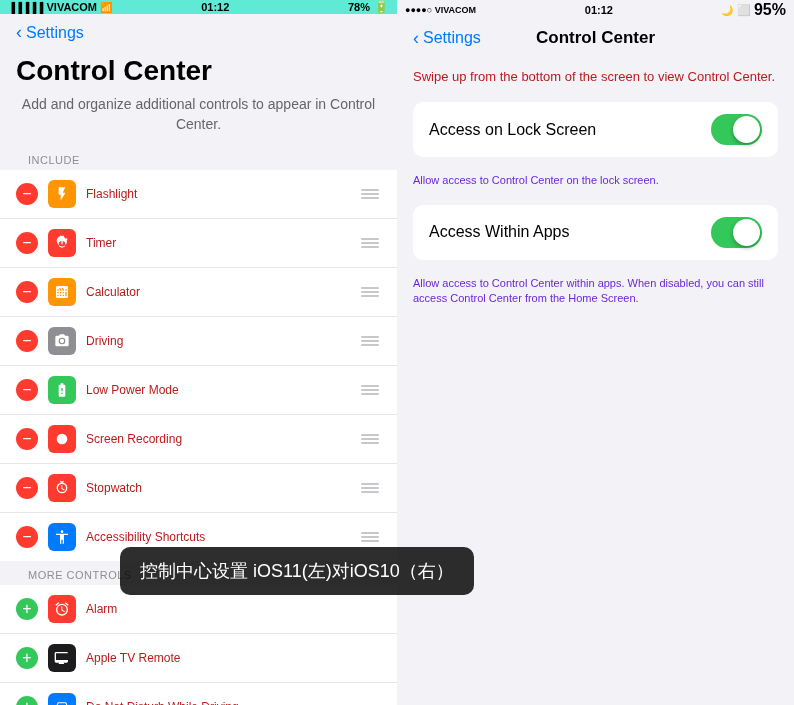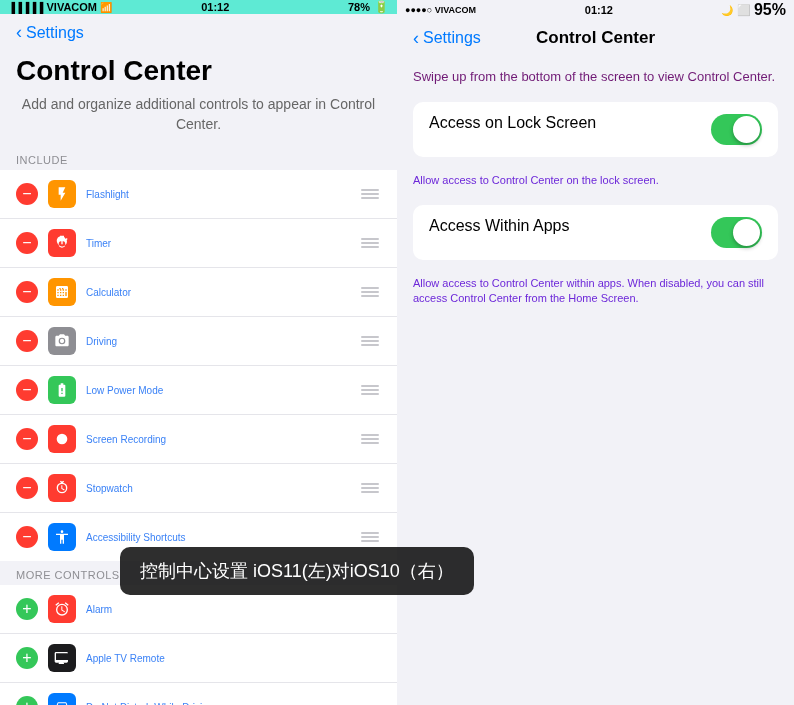--- a/index.html
+++ b/index.html
@@ -65,20 +65,21 @@
       line-height: 1.4;
     }
 
     .section-header {
       font-size: 11px;
       color: #8e8e93;
       font-weight: 400;
       padding: 8px 16px 4px;
       text-transform: uppercase;
       letter-spacing: 0.5px;
+      margin-left: 12px;
     }
 
     .list-container {
       background: #fff;
       margin: 0;
     }
 
     .list-item {
       display: flex;
       align-items: center;
@@ -131,22 +132,22 @@
       margin: 0 10px;
       display: flex;
       align-items: center;
       justify-content: center;
       flex-shrink: 0;
       font-size: 14px;
     }
 
     .item-label {
       flex: 1;
-      font-size: 10px;
-      color: #3b82f6;
+      font-size: 12px;
+      color: #b91c1c;
     }
 
     .drag-handle {
       color: #c7c7cc;
       font-size: 14px;
       cursor: grab;
       display: flex;
       flex-direction: column;
       gap: 2px;
       padding: 0 2px;
@@ -222,34 +223,35 @@
       color: #000;
     }
 
     .right-content {
       flex: 1;
       overflow: hidden;
     }
 
     .info-text {
       font-size: 13px;
-      color: #701a75;
+      color: #b91c1c;
       padding: 12px 16px 16px;
       line-height: 1.4;
     }
 
     .settings-group {
       background: #fff;
       border-radius: 10px;
       margin: 0 16px 8px;
       overflow: hidden;
     }
 
     .settings-row {
       display: flex;
+      align-items: center;
       padding: 12px 16px;
       background: #fff;
       border-bottom: 1px solid #e5e5ea;
       min-height: 44px;
     }
 
     .settings-row:last-child {
       border-bottom: none;
     }
 

